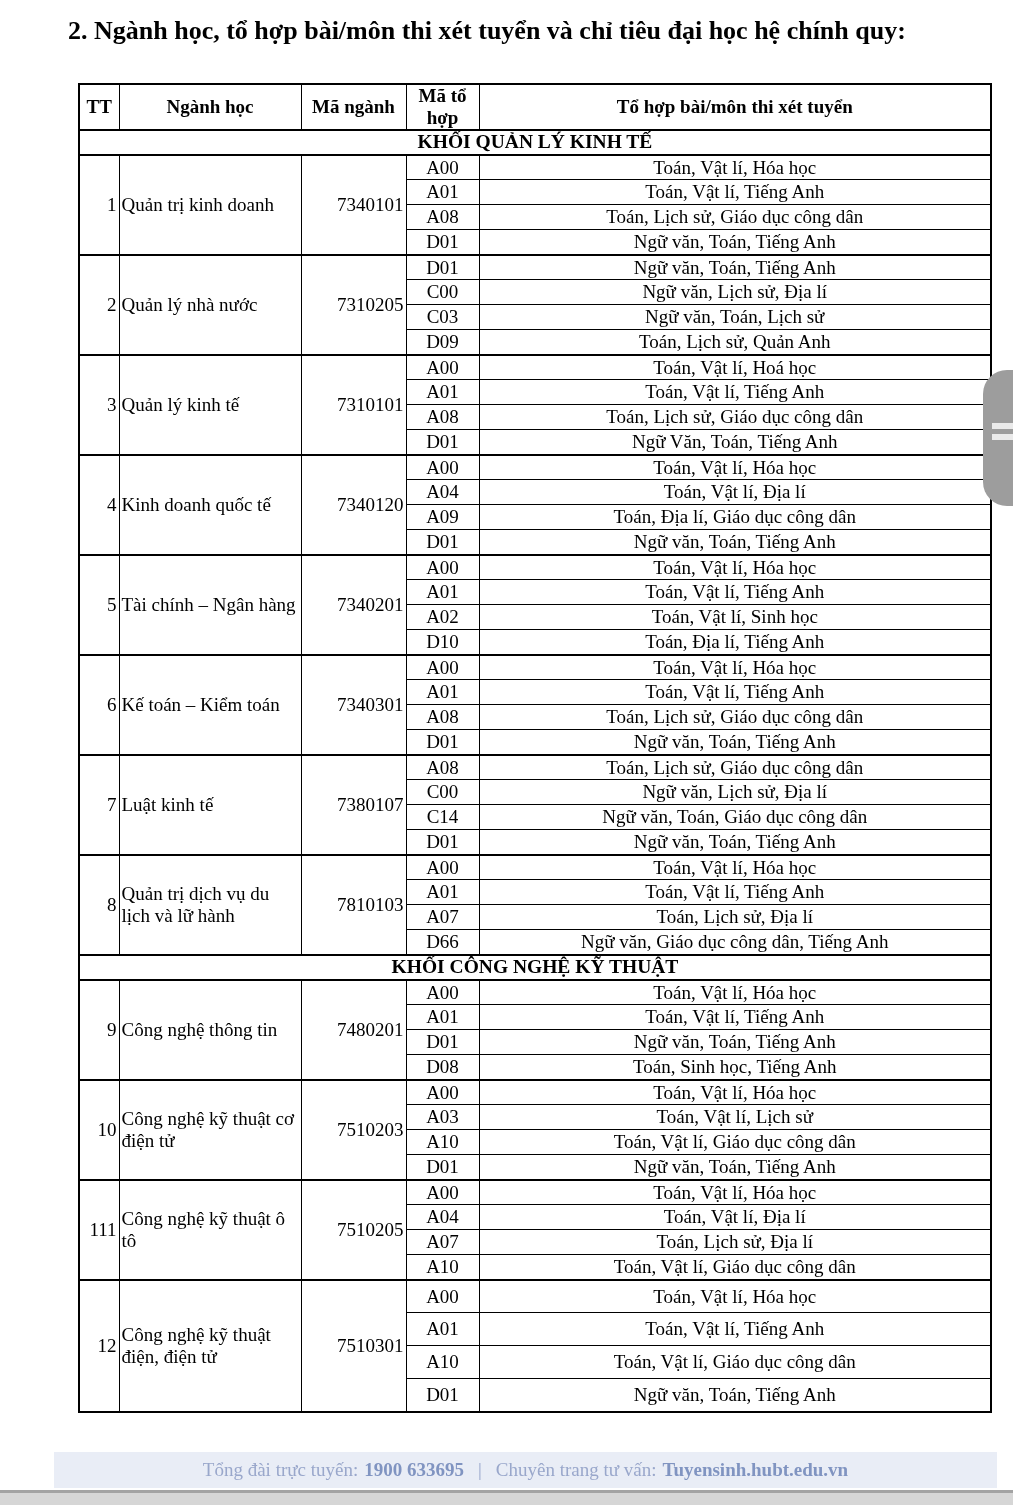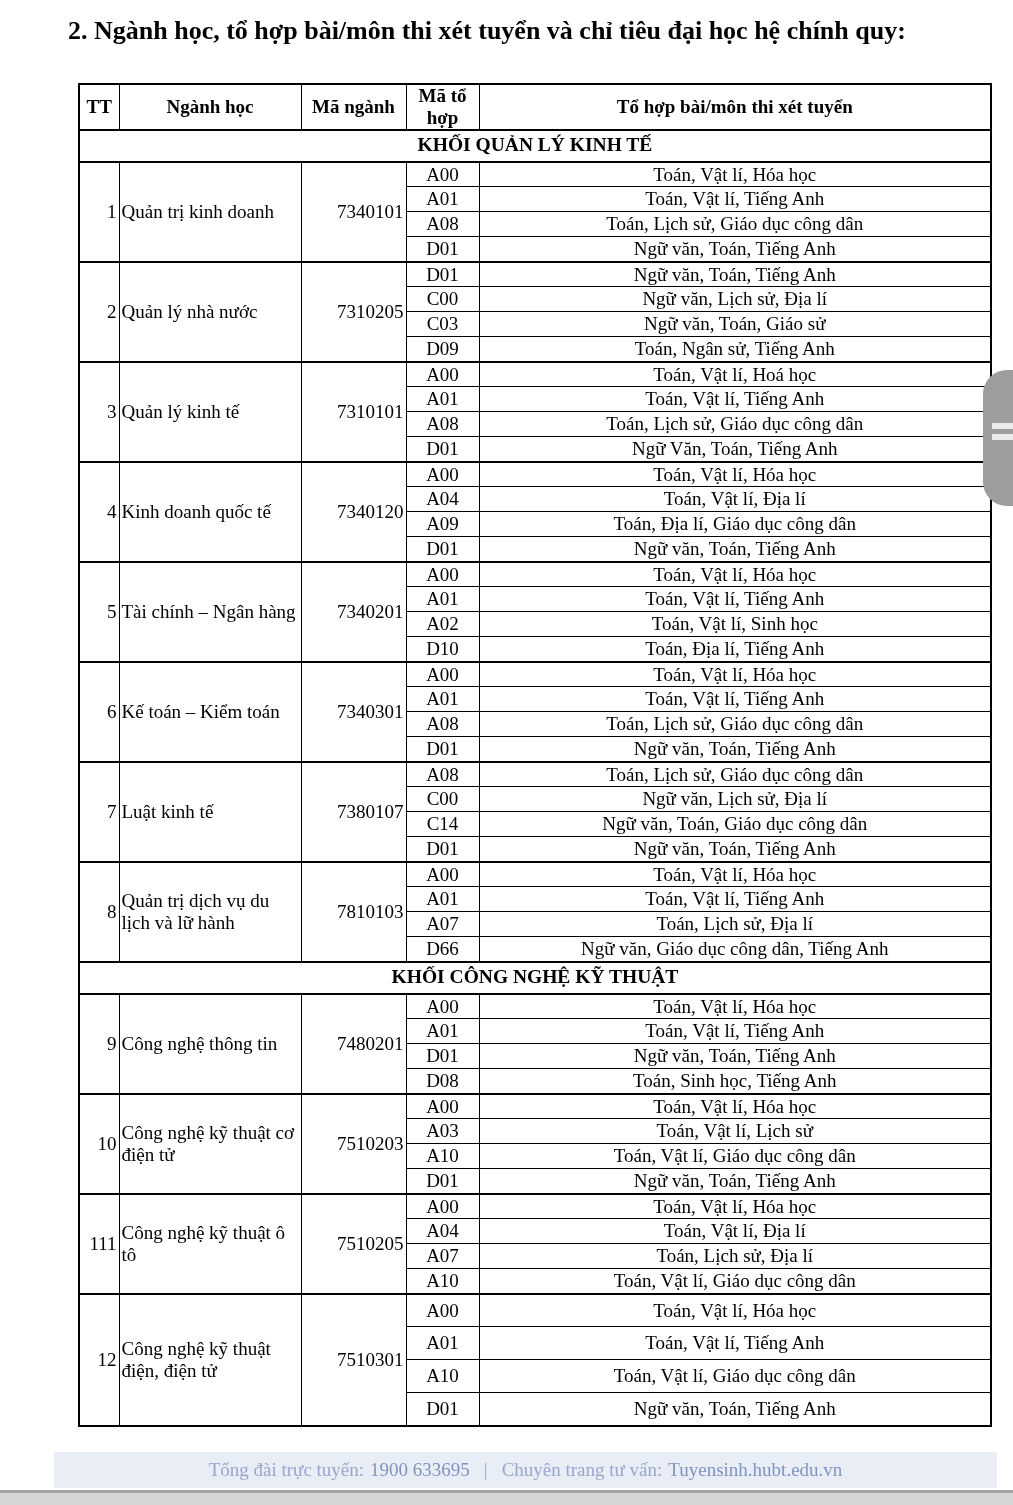--- a/index.html
+++ b/index.html
@@ -31,41 +31,41 @@
   table.adm th, table.adm td{
     border:1px solid var(--border);
     padding:0 2px;line-height:1.15;
     overflow:hidden;
   }
   thead tr{height:39px;padding-left:8px;}
   thead th{
     font-weight:bold;text-align:center;vertical-align:middle;
     font-size:19px;
   }
-  tr.section-row{height:32px;margin-left:15px;}
+  tr.section-row{height:25px;margin-left:15px;}
   tr.section-row td{
     font-weight:bold;text-align:center;vertical-align:middle;
     border-top:2px solid var(--border);border-bottom:2px solid var(--border);
     font-size:19.5px;
   }
   tbody tr{height:25px;}
   tbody tr.tall{height:33px;}
   tr.group-start td{border-top:2px solid var(--border);}
   td.tt{text-align:right;vertical-align:middle;padding-right:2px;}
   td.major{text-align:left;vertical-align:middle;padding-left:4px;}
   td.code{text-align:right;vertical-align:middle;}
   td.ccode{text-align:center;vertical-align:middle;margin-top:12px;}
   td.subs{text-align:center;vertical-align:middle;padding-left:7px;white-space:nowrap;}
   .footer{
     position:absolute;left:54px;top:1452px;width:943px;height:36px;
     background:var(--footer-bg);
     display:flex;align-items:center;justify-content:center;
     font-size:19px;color:var(--footer-text);white-space:nowrap;
   }
-  .footer .strong{font-weight:normal;color:var(--footer-strong);text-decoration:none;}
+  .footer .strong{font-weight:bold;color:var(--footer-strong);text-decoration:none;}
   .footer .gap{display:inline-block;width:6px;}
   .footer .sep{margin:0 14px;}
   .page-edge-line{
     position:absolute;left:0;top:1490px;width:1013px;height:3px;background:#a3a3a3;
   }
   .page-edge{
     position:absolute;left:0;top:1493px;width:1013px;height:12px;background:#d6d6d6;
   }
   .side-handle{
     position:absolute;right:-4px;top:370px;width:34px;height:136px;
@@ -129,25 +129,25 @@
         <td class="code" rowspan="4">7310205</td>
         <td class="ccode">D01</td>
         <td class="subs">Ngữ văn, Toán, Tiếng Anh</td>
       </tr>
       <tr>
         <td class="ccode">C00</td>
         <td class="subs">Ngữ văn, Lịch sử, Địa lí</td>
       </tr>
       <tr>
         <td class="ccode">C03</td>
-        <td class="subs">Ngữ văn, Toán, Giáo sử</td>
+        <td class="subs">Ngữ văn, Toán, Lịch sử</td>
       </tr>
       <tr>
         <td class="ccode">D09</td>
-        <td class="subs">Toán, Ngân sử, Tiếng Anh</td>
+        <td class="subs">Toán, Lịch sử, Quản Anh</td>
       </tr>
       <tr class="group-start">
         <td class="tt" rowspan="4">3</td>
         <td class="major" rowspan="4">Quản lý kinh tế</td>
         <td class="code" rowspan="4">7310101</td>
         <td class="ccode">A00</td>
         <td class="subs">Toán, Vật lí, Hoá học</td>
       </tr>
       <tr>
         <td class="ccode">A01</td>

